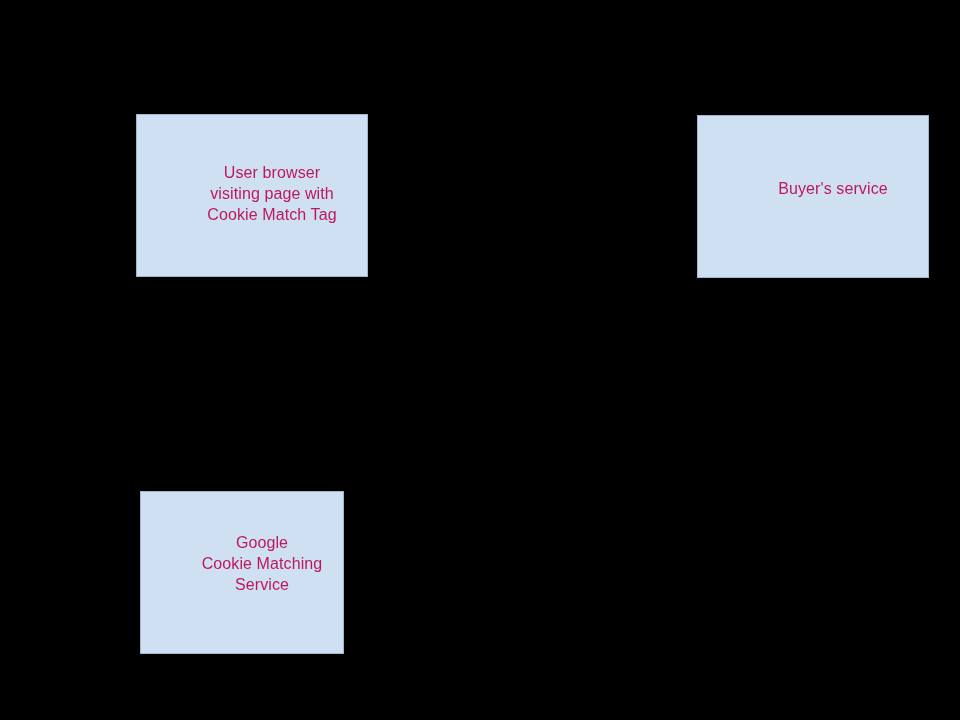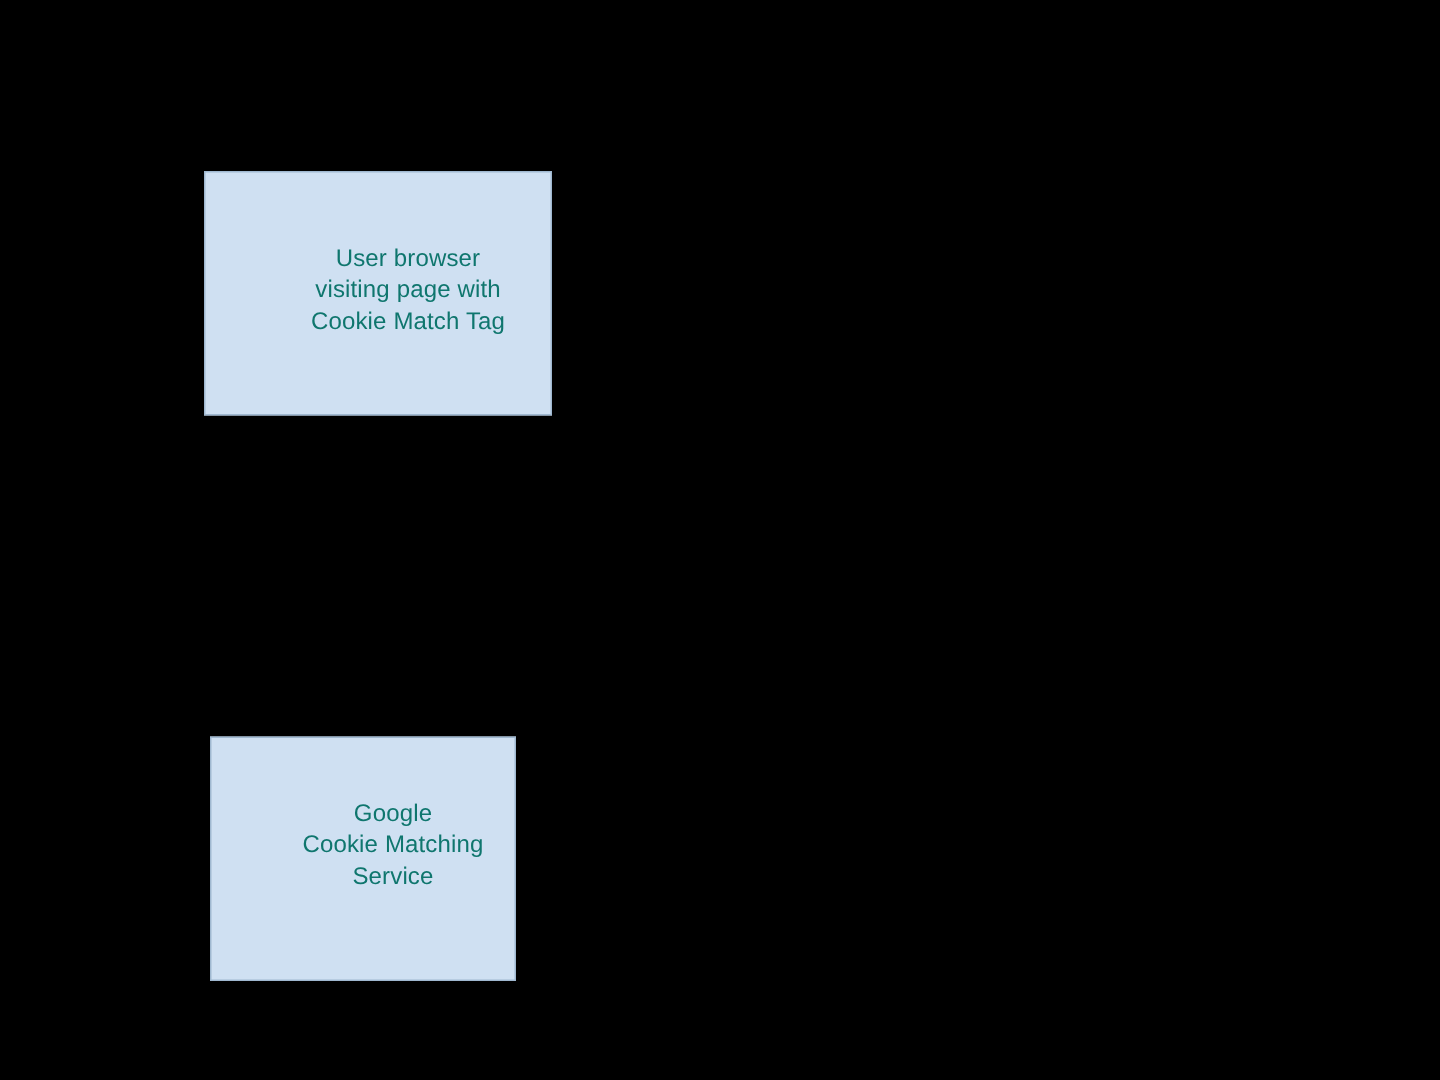--- a/index.html
+++ b/index.html
@@ -20,21 +20,21 @@
     position: absolute;
     box-sizing: border-box;
     background: #cfe0f2;
     border: 1px solid #9fb8d0;
     display: flex;
     align-items: center;
     justify-content: center;
     text-align: center;
   }
   .node-label {
-    color: #0f766e;
+    color: #be185d;
     font-family: "Liberation Sans", sans-serif;
     font-size: 16px;
     line-height: 21px;
     white-space: pre-line;
     padding: 0 6px;
     letter-spacing: 0.1px;
     margin-left: 40px;
   }
   
   #node-user-browser {
@@ -72,20 +72,23 @@
 <body>
 
 <div id="canvas">
 
   <div class="node" id="node-user-browser">
     <div class="node-label">User browser
 visiting page with
 Cookie Match Tag</div>
   </div>
 
+  <div class="node" id="node-buyers-service">
+    <div class="node-label">Buyer's service</div>
+  </div>
 
   <div class="node" id="node-google-cookie-matching">
     <div class="node-label">Google
 Cookie Matching
 Service</div>
   </div>
 
 </div>
 
 </body></html>

